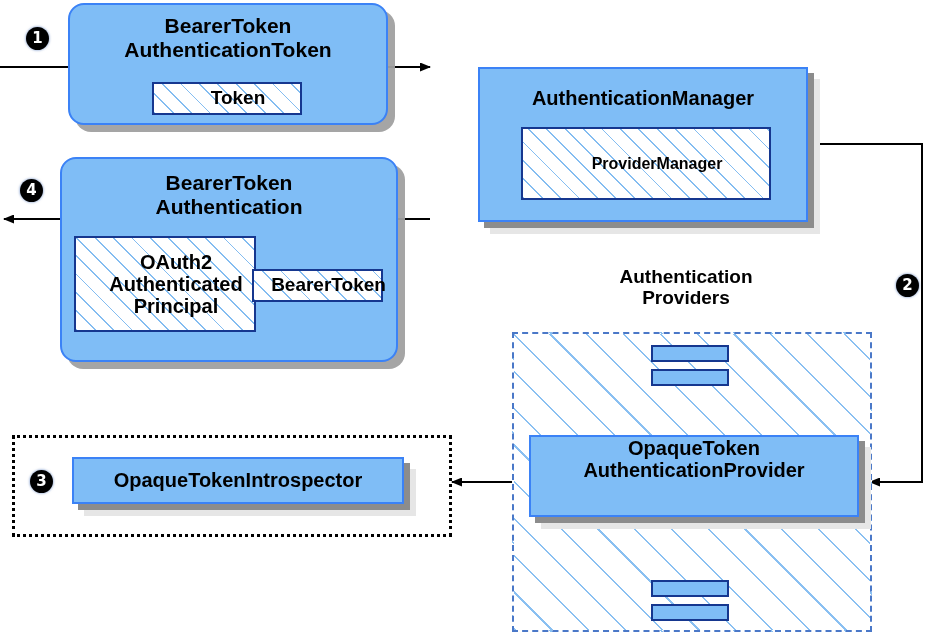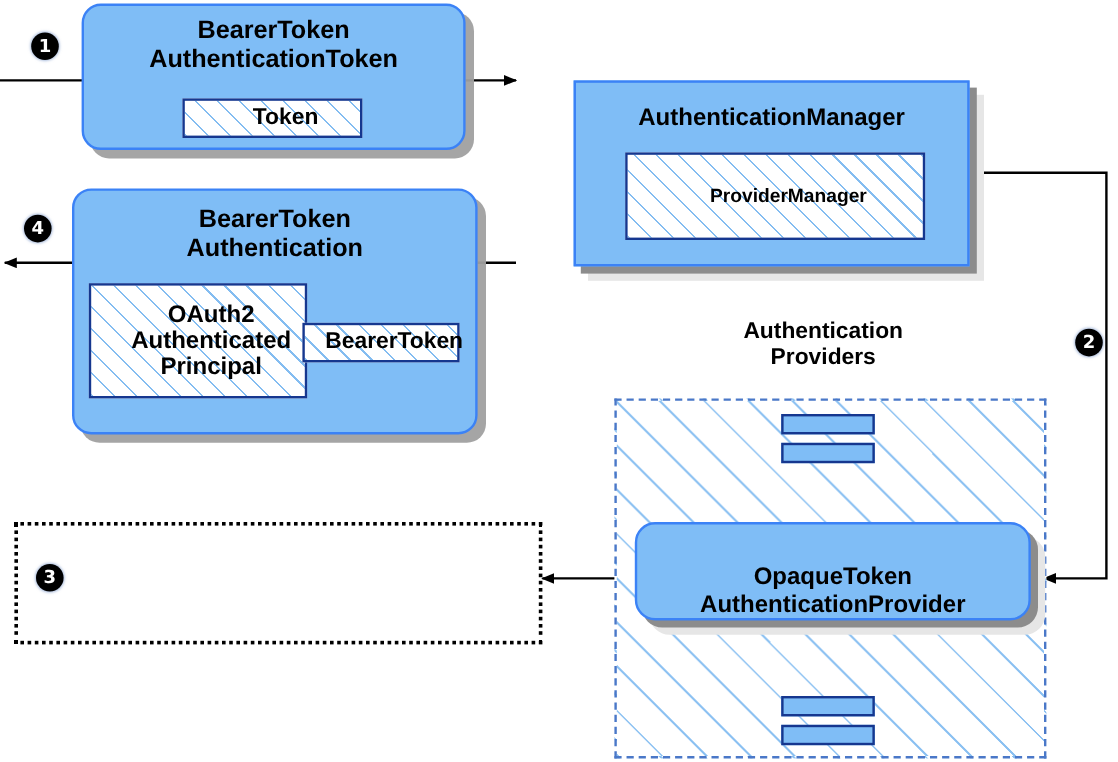--- a/index.html
+++ b/index.html
@@ -173,27 +173,30 @@
   <div class="stack-glyph" style="left:651px; top:345px;">
     <span></span>
     <span></span>
   </div>
 
   <div class="stack-glyph" style="left:651px; top:580px;">
     <span></span>
     <span></span>
   </div>
 
-  <div class="node blue-fill shadow-hard" style="left:529px; top:435px; width:330px; height:82px; justify-content:flex-end;border-radius:17px;">
+  <div class="node blue-fill shadow-hard" style="left:529px; top:435px; width:330px; height:82px; justify-content:flex-start;">
     <div class="node-title" style="font-size:20px;">OpaqueToken
 AuthenticationProvider</div>
   </div>
 
   <div class="dotted-region" style="left:12px; top:435px; width:440px; height:102px;"></div>
 
+  <div class="node blue-fill shadow-hard" style="left:72px; top:457px; width:332px; height:47px; justify-content:center;">
+    <div class="node-title" style="font-size:20px;">OpaqueTokenIntrospector</div>
+  </div>
 
   <div class="node blue-fill rounded shadow-soft" style="left:68px; top:3px; width:320px; height:122px; padding-top:9px;">
     <div class="node-title" style="font-size:21px;">BearerToken
 AuthenticationToken</div>
     <div class="hatch" style="position:absolute; left:82px; top:77px; width:150px; height:33px; font-size:19px;">Token</div>
   </div>
 
   <div class="node blue-fill shadow-hard" style="left:430px; top:67px; width:330px; height:155px; padding-top:18px;margin-left:48px;">
     <div class="node-title" style="font-size:20px;">AuthenticationManager</div>
     <div class="hatch" style="position:absolute; left:41px; top:58px; width:250px; height:73px; font-size:16px;">ProviderManager</div>

